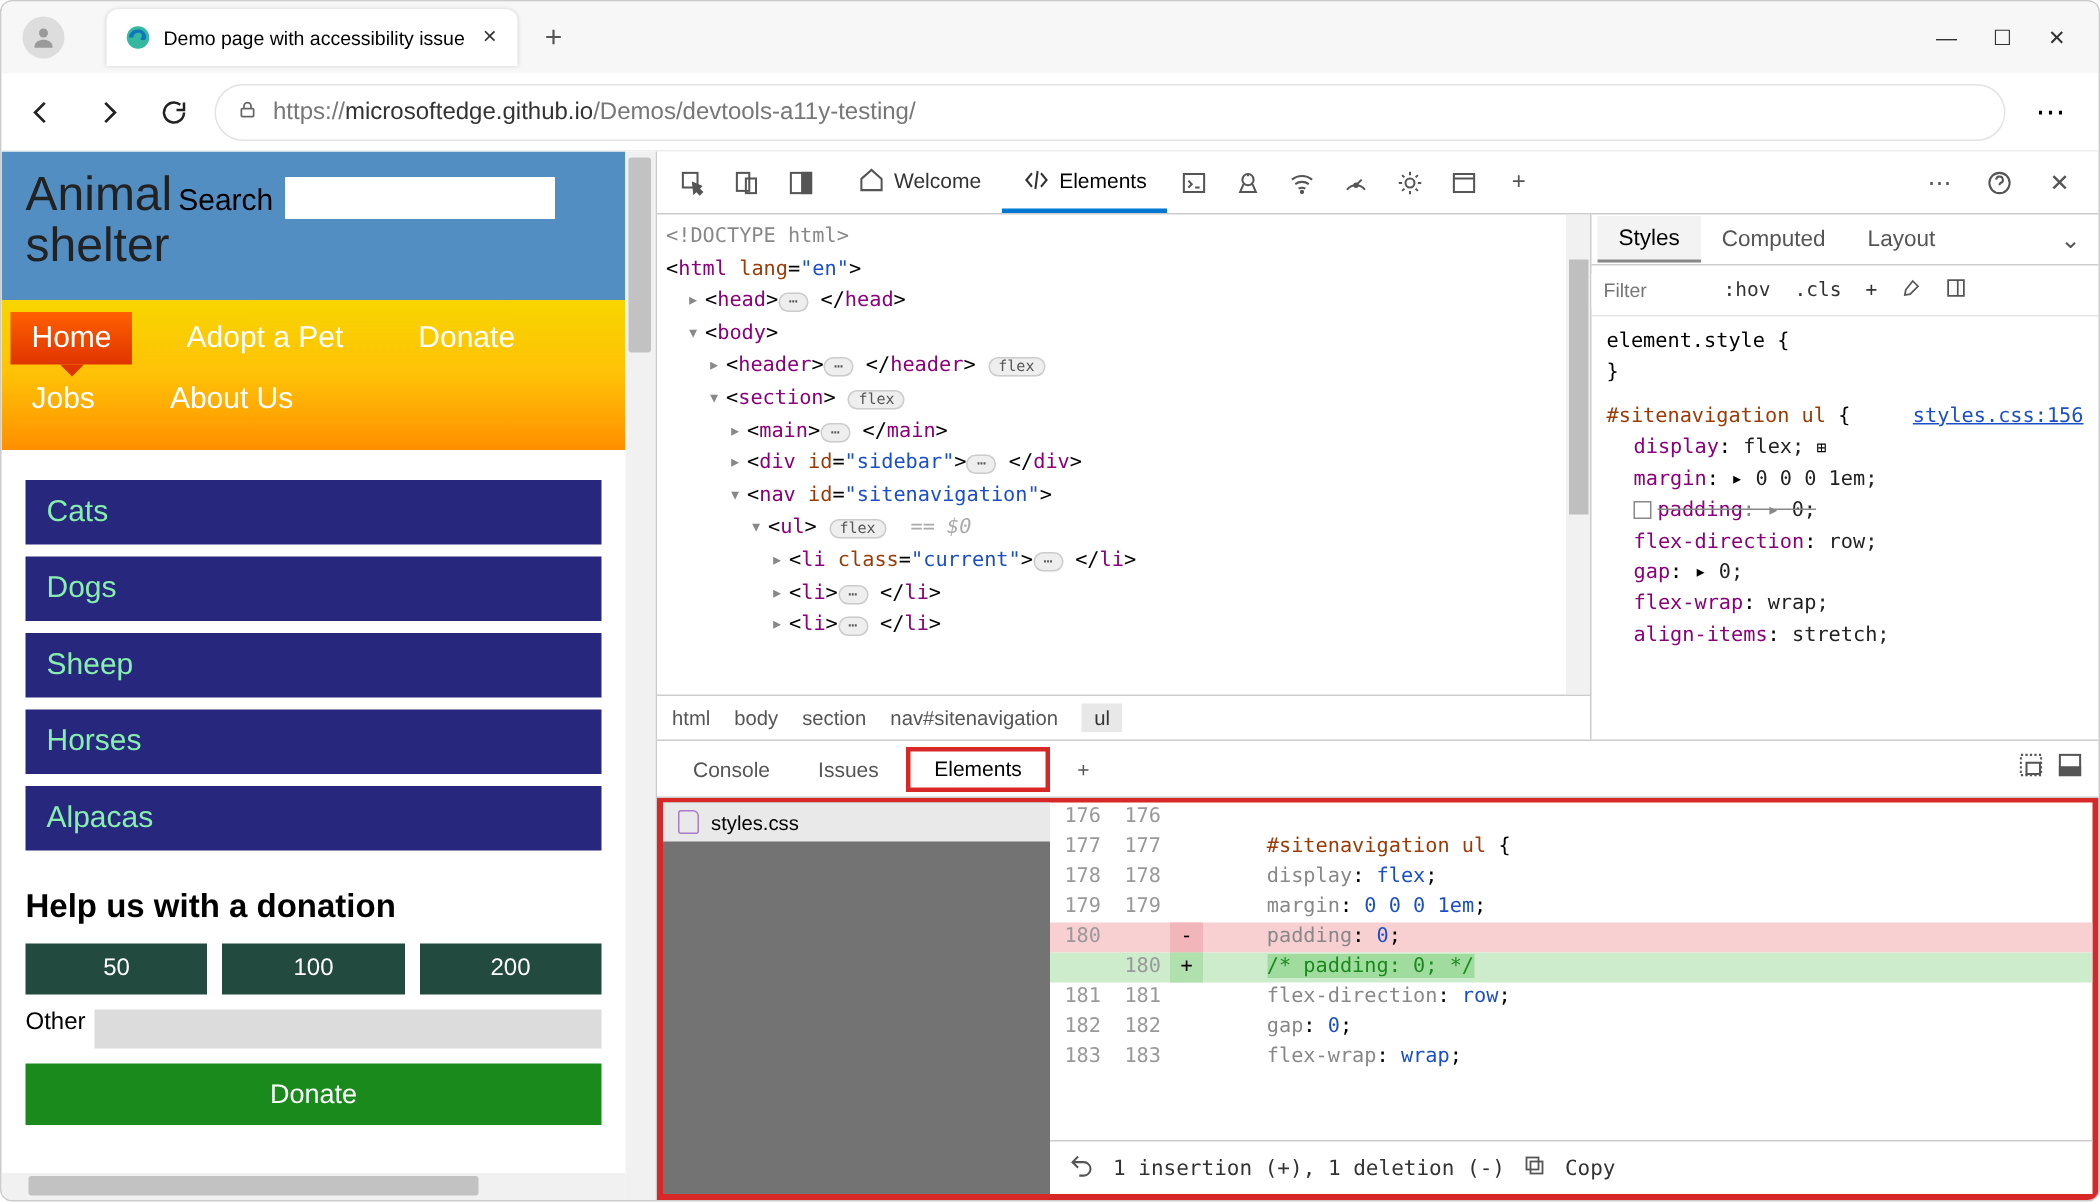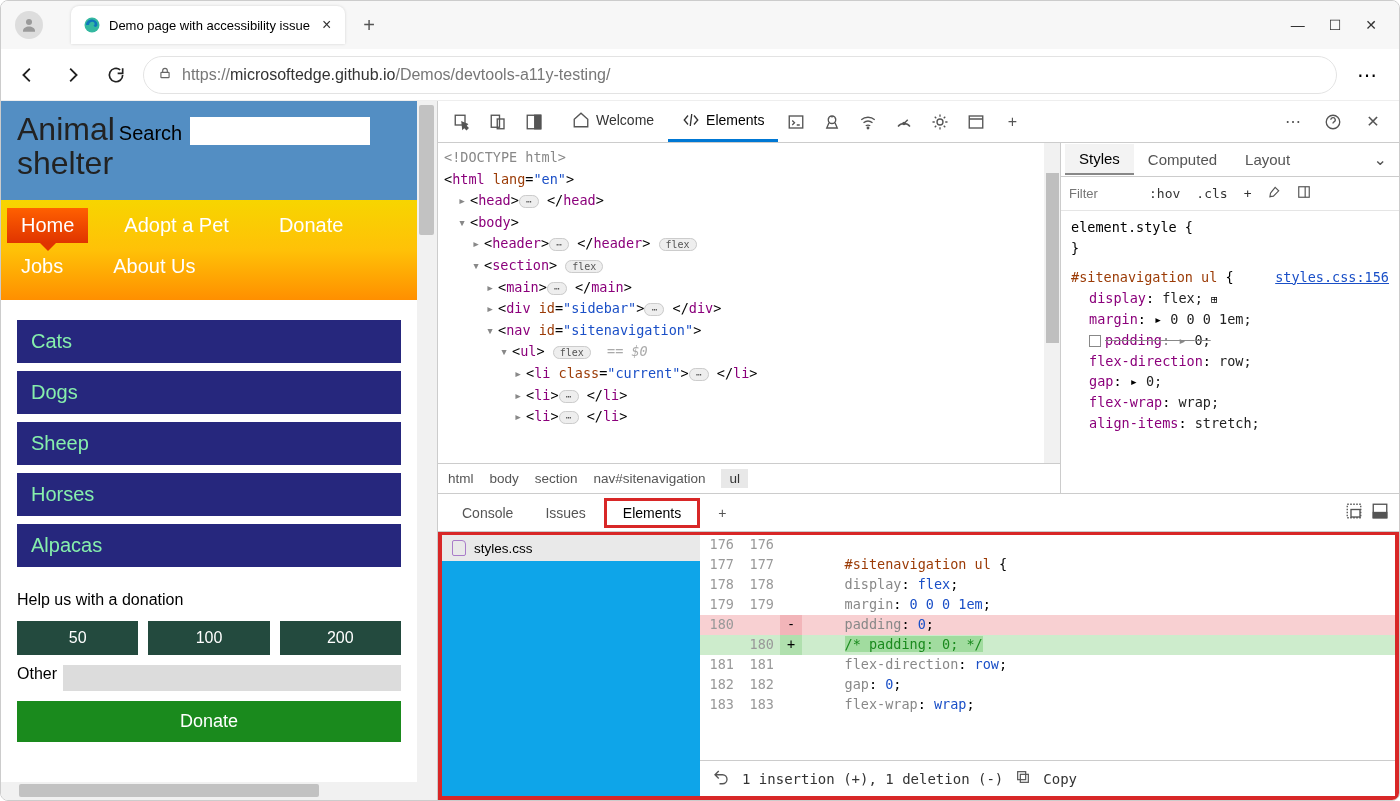--- a/index.html
+++ b/index.html
@@ -32,21 +32,21 @@
 .wp-header .title { font-size: 32px; font-weight: 300; line-height: 1.05; color: #222; }
 .wp-search { display: flex; align-items: flex-end; gap: 8px; margin-left: 4px; }
 .wp-search label { font-size: 20px; font-weight: 300; }
 .wp-search input { width: 180px; height: 28px; border: none; background: #fff; }
 .wp-nav { background: linear-gradient(to bottom, #f7d500, #ffc107 50%, #ff8f00); padding: 8px 6px 16px; display: flex; flex-wrap: wrap; gap: 6px 22px; }
 .wp-nav a { color: #fff; font-size: 20px; padding: 6px 14px; text-decoration: none; }
 .wp-nav a.current { background: linear-gradient(to bottom, #ff6000, #e03400); position: relative; }
 .wp-nav a.current::after { content: ""; position: absolute; bottom: -8px; left: 50%; transform: translateX(-50%); border: 8px solid transparent; border-top-color: #e03400; border-bottom: none; }
 .wp-side { padding: 20px 16px; }
 .wp-side .cat-btn { display: block; background: #26277d; color: #86efac; font-size: 20px; padding: 10px 14px; margin-bottom: 8px; }
-.wp-side h3 { margin-top: 24px; font-size: 16px; font-weight: 400; }
+.wp-side h3 { margin-top: 24px; font-size: 22px; font-weight: 700; }
 .wp-don-btns { display: flex; gap: 10px; margin-top: 12px; }
 .wp-don-btns button { flex: 1; background: #234a3e; color: #fff; border: none; padding: 8px; font-size: 16px; }
 .wp-other { display: flex; margin-top: 10px; gap: 6px; align-items: flex-start; }
 .wp-other input { flex: 1; height: 26px; background: #dcdcdc; border: none; }
 .wp-donate-btn { width: 100%; background: #1a8a1d; color: #fff; border: none; padding: 10px; font-size: 18px; margin-top: 10px; }
 .webpage-hscroll { position: absolute; bottom: 0; left: 0; width: 416px; height: 18px; background: #f1f1f1; }
 .webpage-hscroll .hthumb { position: absolute; left: 18px; top: 2px; height: 13px; width: 300px; background: #c2c2c2; border-radius: 2px; }
 
 
 .devtools { flex: 1; height: 100%; display: flex; flex-direction: column; border-left: 1px solid #ccc; }
@@ -90,21 +90,21 @@
 .styles-body .cb { width: 12px; height: 12px; border: 1px solid #888; display: inline-block; vertical-align: middle; margin-right: 4px; }
 
 
 .drawer { border-top: 1px solid #ccc; display: flex; flex-direction: column; height: 307px; }
 .drawer-tabs { height: 38px; display: flex; align-items: center; padding: 0 10px; gap: 4px; border-bottom: 1px solid #ccc; }
 .drawer-tabs .dt { padding: 6px 14px; font-size: 14px; color: #555; }
 .drawer-tabs .dt.active { color: #000; }
 .drawer-tabs .highlight-box { border: 3px solid #d82727; padding: 3px 2px; }
 .drawer-tabs .right { margin-left: auto; display: flex; gap: 8px; }
 .drawer-body { flex: 1; display: flex; border: 4px solid #d82727; border-top-width: 3px; }
-.files-pane { width: 258px; background: #0ea5e9; }
+.files-pane { width: 258px; background: #737373; }
 .file-item { background: #e9e9e9; padding: 5px 10px; display: flex; align-items: center; gap: 8px; font-size: 13.5px; }
 .file-item .file-icon { width: 14px; height: 16px; border: 1px solid #a97cc9; border-radius: 2px 4px 2px 2px; position: relative; }
 .diff-pane { flex: 1; display: flex; flex-direction: column; font-family: Consolas, monospace; font-size: 13.5px; }
 .diff-lines { flex: 1; overflow: hidden; }
 .dline { display: flex; line-height: 1.48; }
 .dline .ln { width: 40px; text-align: right; padding-right: 6px; color: #999; }
 .dline .mark { width: 22px; text-align: center; }
 .dline .code { flex: 1; padding-left: 10px; white-space: pre; }
 .dline.del { background: #f8d0d2; }
 .dline.del .mark { background: #f2b5b9; }

